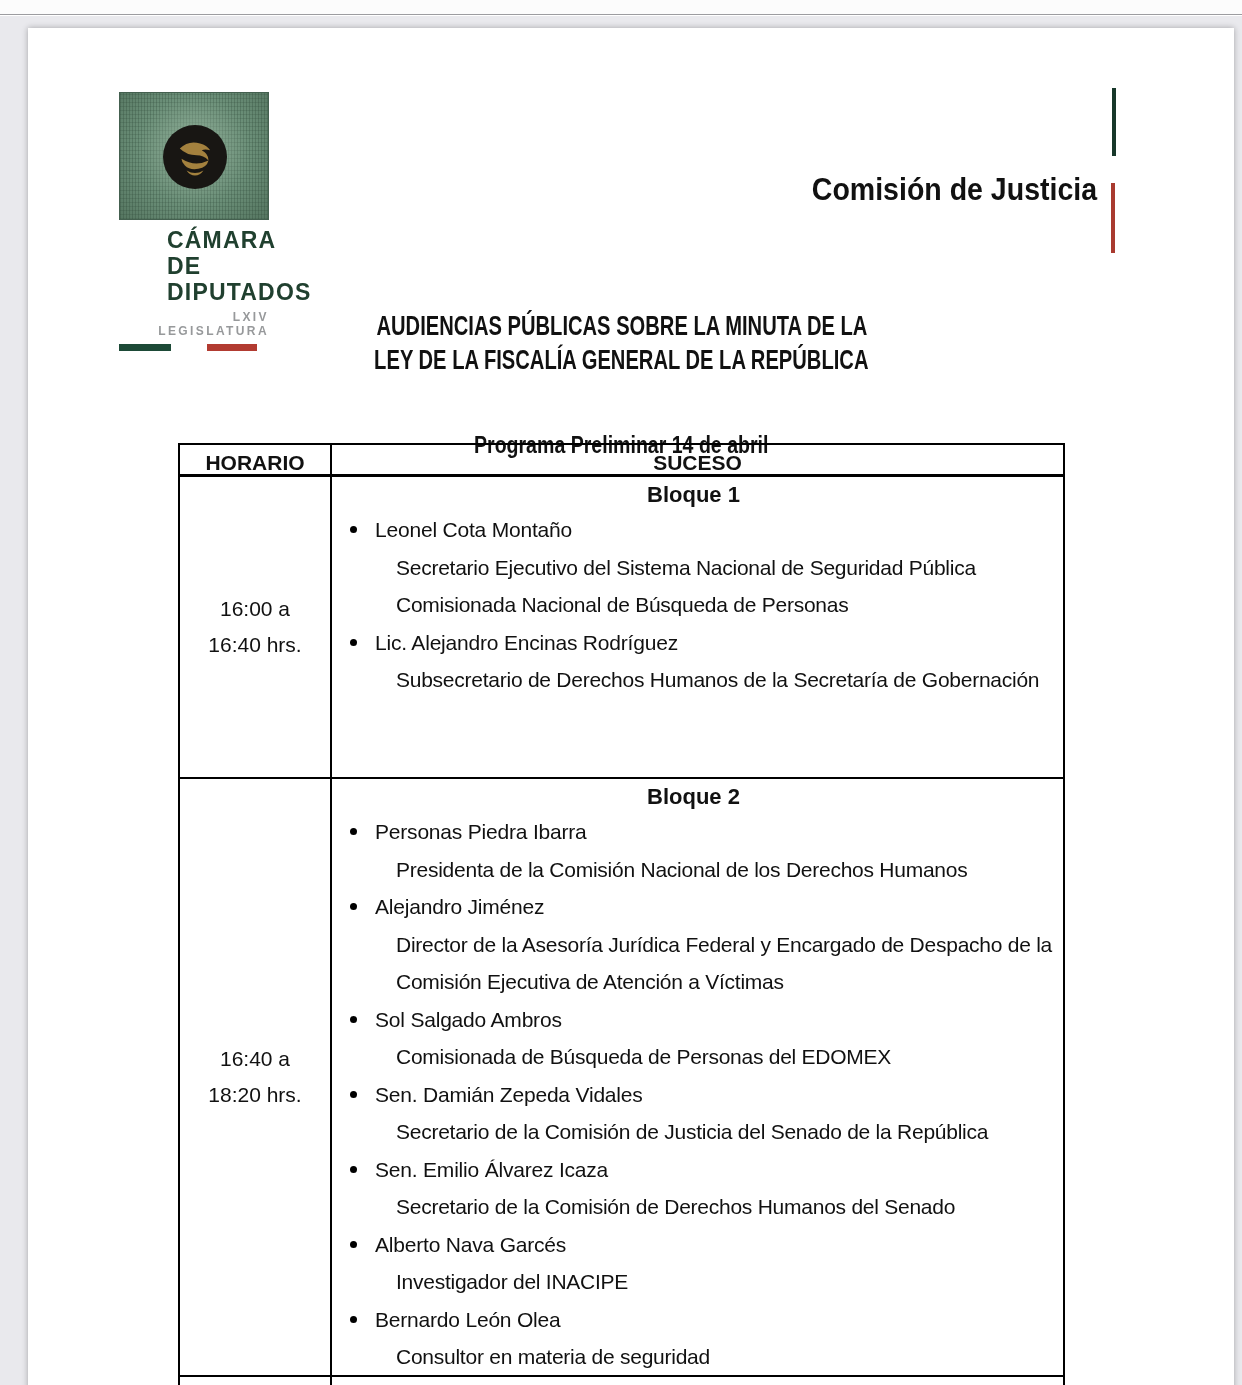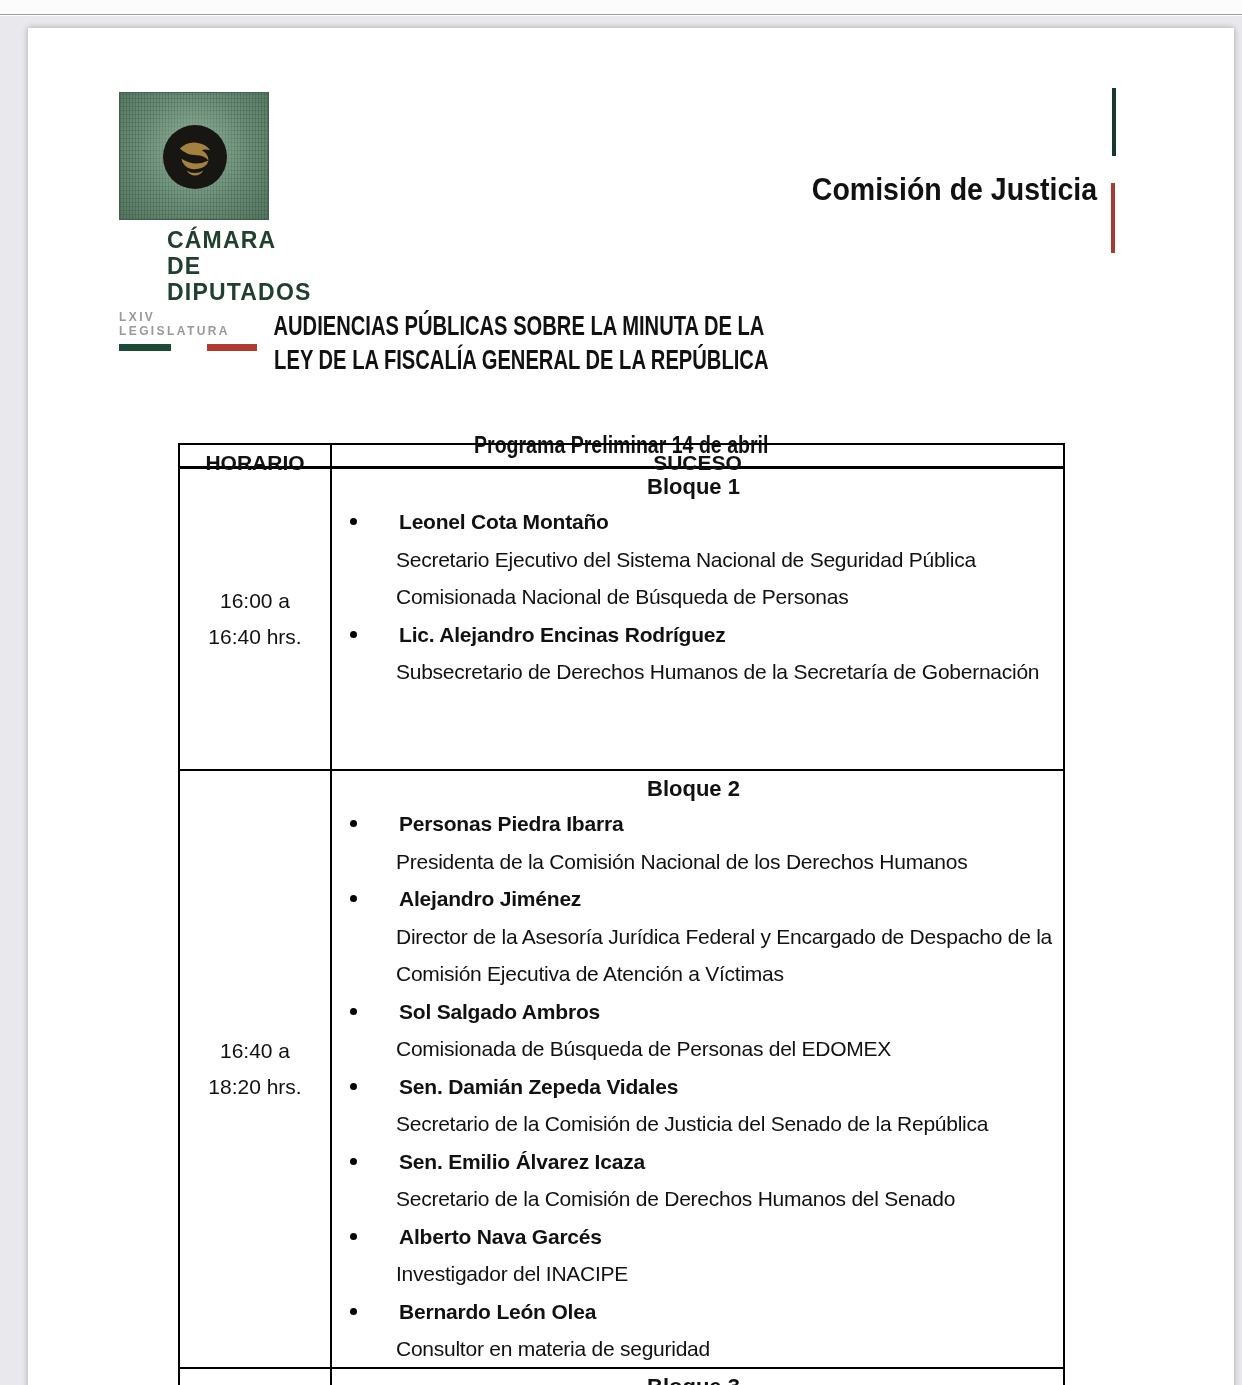--- a/index.html
+++ b/index.html
@@ -20,55 +20,55 @@
     background-color:#6b8f78;
     background-image:
       radial-gradient(circle at 50% 45%, rgba(150,180,158,.9) 0%, rgba(107,143,120,.4) 55%, rgba(70,100,80,.6) 100%),
       repeating-linear-gradient(90deg, rgba(10,30,18,.30) 0 1px, transparent 1px 3px),
       repeating-linear-gradient(0deg, rgba(10,30,18,.22) 0 1px, transparent 1px 4px);
     border:1px solid #44604f; }
   .logo-circle { position:absolute; left:43px; top:32px; width:64px; height:64px;
     border-radius:50%; background:#181613; display:flex; align-items:center; justify-content:center; }
   .logo-wordmark { margin-top:7px; color:var(--green-dark,#20402f); font-weight:bold;
     font-size:23px; letter-spacing:1.2px; line-height:26px;margin-left:48px; }
-  .logo-sub { margin-top:5px; color:#97999b; font-size:12px; letter-spacing:2.4px; font-weight:bold; }
+  .logo-sub { margin-top:5px; color:#97999b; font-size:12px; letter-spacing:2.4px; font-weight:bold;text-align:right; }
   .logo-bars { margin-top:6px; width:138px; display:flex; justify-content:space-between; }
   .logo-bar-green { width:52px; height:7px; background:var(--green-bar,#1d4a37); }
   .logo-bar-red { width:50px; height:7px; background:var(--red-bar,#b23b31); }
 
   .commission-title { position:absolute; top:144px; right:137px; font-weight:bold;
     font-size:31px; white-space:nowrap; transform:scaleX(.92); transform-origin:right center; }
   .accent-bar-green { position:absolute; left:1084px; top:60px; width:4px; height:68px;
     background:#17382a; }
   .accent-bar-red { position:absolute; left:1083px; top:155px; width:4px; height:70px;
     background:#a93a2f; }
 
   
   .content { position:absolute; left:150px; top:0; width:887px; }
-  .doc-title { position:absolute; top:281px; width:887px; text-align:left;
+  .doc-title { position:absolute; top:281px; width:887px; text-align:center;
     font-weight:bold; font-size:28px; line-height:34px; }
   .doc-title .tline { display:inline-block; transform:scaleX(.72); transform-origin:center; white-space:nowrap; }
   .doc-subtitle { position:absolute; top:404px; width:887px; text-align:center;
     font-weight:bold; font-size:23px; }
   .doc-subtitle .tline { display:inline-block; transform:scaleX(.85); transform-origin:center; white-space:nowrap; }
 
   
   .schedule { position:absolute; top:415px; left:0; width:887px; border:2px solid #000; }
   .srow { display:grid; grid-template-columns:152px 1fr; border-bottom:2px solid #000; }
   .srow:last-child { border-bottom:none; }
-  .srow-header { height:24px; border-bottom:3px solid #000; }
+  .srow-header { height:32px; border-bottom:3px solid #000; }
   .cell-time { border-right:2px solid #000; display:flex; flex-direction:column;
     align-items:center; justify-content:center; text-align:center;
     font-size:21px; line-height:36px; }
   .cell-head { display:flex; align-items:center; justify-content:center;
     font-weight:bold; font-size:21px; }
   .cell-event { padding:2px 8px 0 0; overflow:hidden; }
   .row-1 { height:302px; } .row-2 { height:598px; } .row-3 { height:100px; }
   .block-label { text-align:center; font-weight:bold; font-size:22px; line-height:32px; }
-  .item-name { position:relative; padding-left:67px; font-weight:bold;
+  .item-name { position:relative; padding-left:43px; font-weight:normal;
     font-size:21px; line-height:37.5px; letter-spacing:-0.2px; }
   .bullet { position:absolute; left:18px; top:15px; width:7px; height:7px;
     border-radius:50%; background:#000; }
   .role { padding-left:64px; font-size:21px; line-height:37.5px; letter-spacing:-0.25px; }
   .role.justify { text-align:justify; padding-right:2px; }
 </style>
 </head>
 <body>
 
 <div class="chrome-top"></div>

